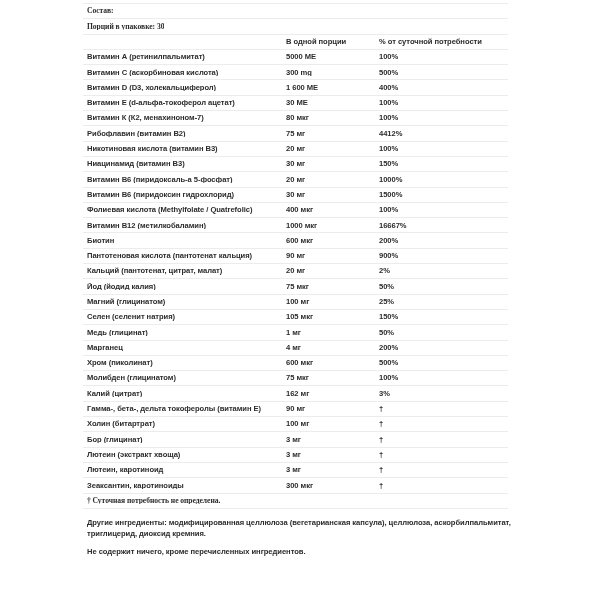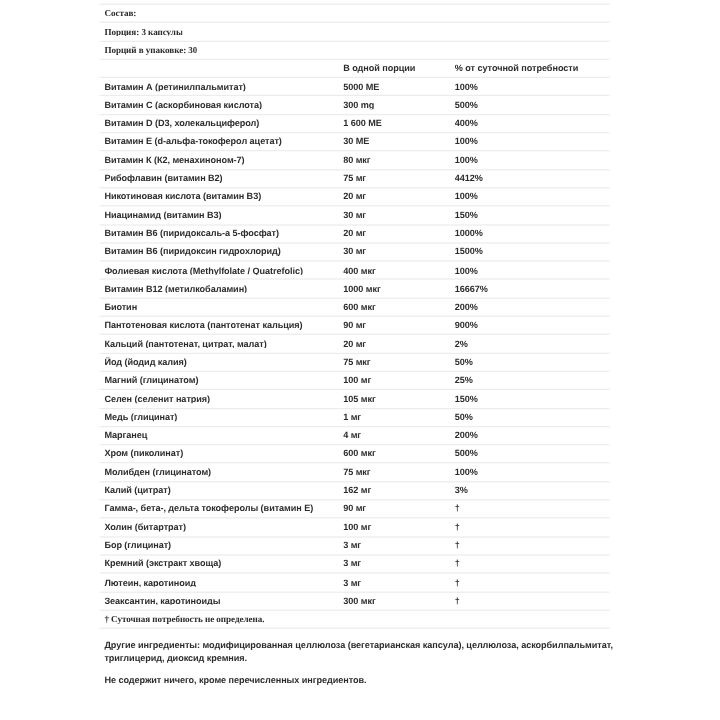--- a/index.html
+++ b/index.html
@@ -59,23 +59,20 @@
 </head>
 <body>
 
 <div class="facts-wrap">
   <div class="facts-table">
 
     <div class="row single">
       <span>Состав:</span>
     </div>
 
-    <div class="row single">
-      <span>Порция: 3 капсулы</span>
-    </div>
 
     <div class="row single">
       <span>Порций в упаковке: 30</span>
     </div>
 
     <div class="row">
       <span class="cell"></span>
       <span class="cell">В одной порции</span>
       <span class="cell">% от суточной потребности</span>
     </div>
@@ -233,21 +230,21 @@
     <span class="cell">†</span>
   </div>
 
   <div class="row">
     <span class="cell">Бор (глицинат)</span>
     <span class="cell">3 мг</span>
     <span class="cell">†</span>
   </div>
 
   <div class="row">
-    <span class="cell">Кремний (экстракт хвоща)</span>
+    <span class="cell">Лютеин (экстракт хвоща)</span>
     <span class="cell">3 мг</span>
     <span class="cell">†</span>
   </div>
 
   <div class="row">
     <span class="cell">Лютеин, каротиноид</span>
     <span class="cell">3 мг</span>
     <span class="cell">†</span>
   </div>
 

